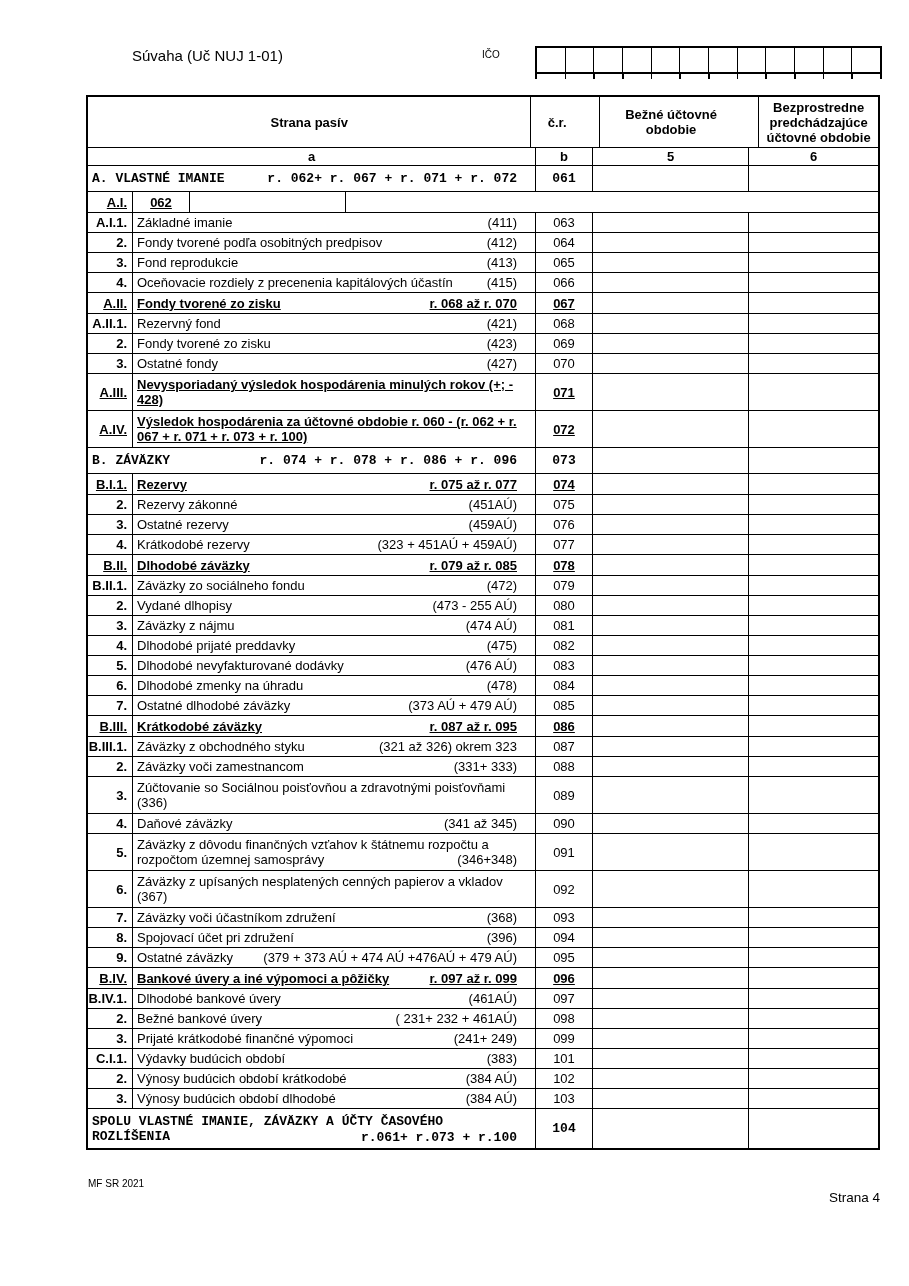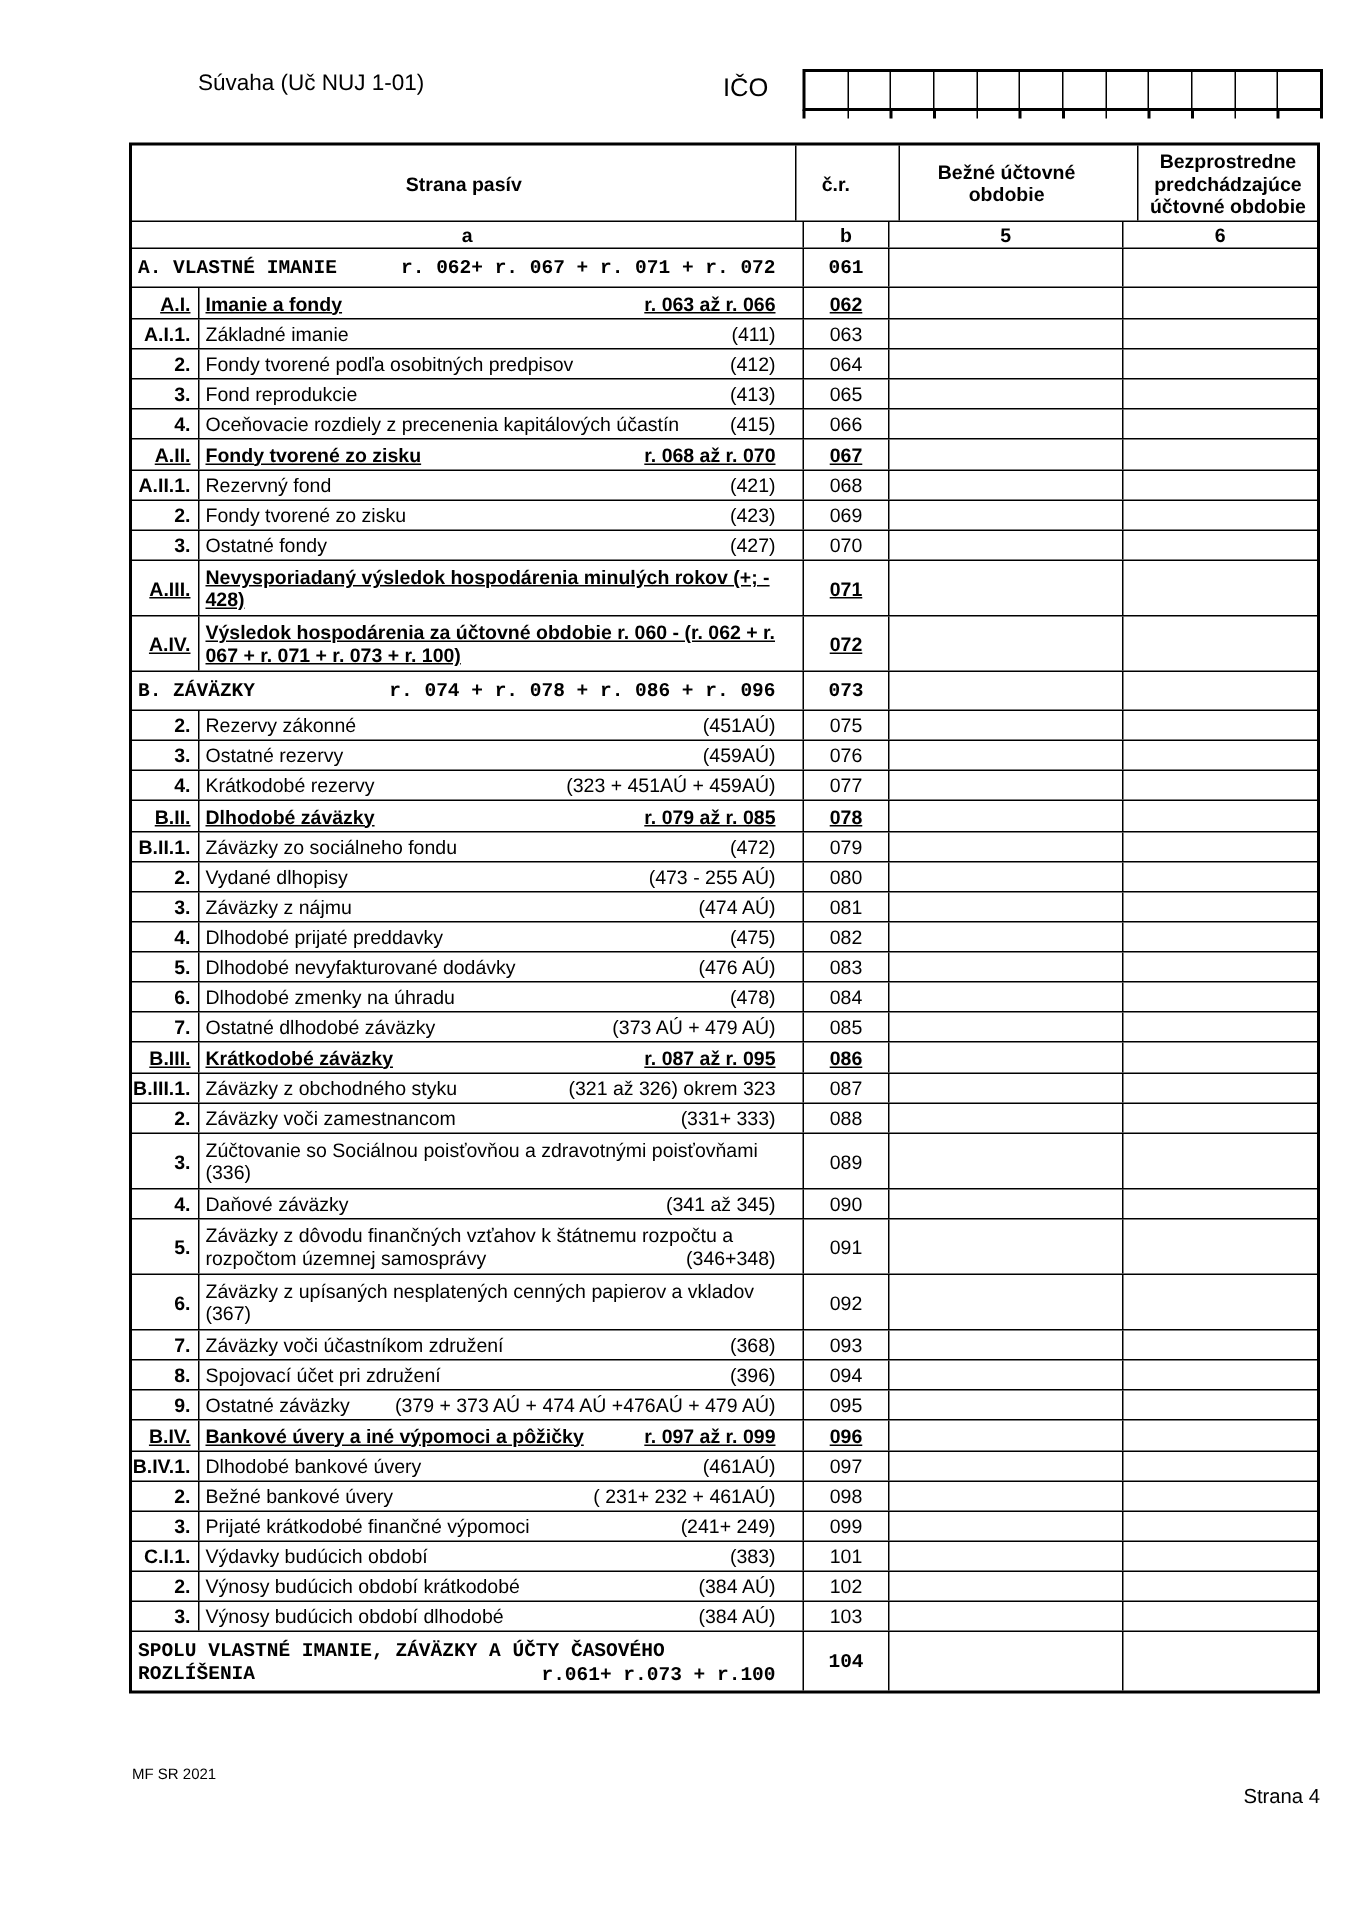--- a/index.html
+++ b/index.html
@@ -3,21 +3,21 @@
 <meta charset="utf-8">
 <style>
   * { box-sizing: border-box; margin: 0; padding: 0; }
   html, body { background: #fff; }
   body {
     width: 909px; height: 1286px; position: relative;
     font-family: "Liberation Sans", sans-serif; color: #000;
     font-size: 13px;
   }
   .form-title { position: absolute; left: 132px; top: 47px; font-size: 15px; }
-  .ico-label  { position: absolute; left: 482px; top: 49px; font-size: 17px; }
+  .ico-label  { position: absolute; left: 482px; top: 49px; font-size: 10px; }
   .ico-grid {
     position: absolute; left: 535px; top: 46px; width: 347px; height: 28px;
     display: flex; border: 2px solid #000;
   }
   .ico-grid::before {
     content:""; position:absolute; left:-2px; bottom:-7px; width:2px; height:6px; background:#000;
   }
   .ico-grid::after {
     content:""; position:absolute; right:-2px; bottom:-7px; width:2px; height:6px; background:#000;
   }
@@ -111,24 +111,20 @@
         <div class="c-desc c-desc-full">
           <span class="lbl">A. VLASTNÉ IMANIE</span>
           <span class="frm">r. 062+ r. 067 + r. 071 + r. 072</span>
         </div>
         <div class="c-cr">061</div>
         <div class="c-v5"></div>
         <div class="c-v6"></div>
       </div>
       <div class="row r-head">
         <div class="c-code">A.I.</div>
-        <div class="c-desc">
-          <span class="lbl">Imanie a fondy</span>
-          <span class="frm">r. 063 až r. 066</span>
-        </div>
         <div class="c-cr">062</div>
         <div class="c-v5"></div>
         <div class="c-v6"></div>
       </div>
       <div class="row r-item">
         <div class="c-code">A.I.1.</div>
         <div class="c-desc">
           <span class="lbl">Základné imanie</span>
           <span class="frm">(411)</span>
         </div>
@@ -226,20 +222,30 @@
       </div>
       <div class="row r-sect">
         <div class="c-desc c-desc-full">
           <span class="lbl">B. ZÁVÄZKY</span>
           <span class="frm">r. 074 + r. 078 + r. 086 +  r. 096</span>
         </div>
         <div class="c-cr">073</div>
         <div class="c-v5"></div>
         <div class="c-v6"></div>
       </div>
+      <div class="row r-head">
+        <div class="c-code">B.I.1.</div>
+        <div class="c-desc">
+          <span class="lbl">Rezervy</span>
+          <span class="frm">r. 075 až r. 077</span>
+        </div>
+        <div class="c-cr">074</div>
+        <div class="c-v5"></div>
+        <div class="c-v6"></div>
+      </div>
       <div class="row r-item">
         <div class="c-code">2.</div>
         <div class="c-desc">
           <span class="lbl">Rezervy zákonné</span>
           <span class="frm">(451AÚ)</span>
         </div>
         <div class="c-cr">075</div>
         <div class="c-v5"></div>
         <div class="c-v6"></div>
       </div>

